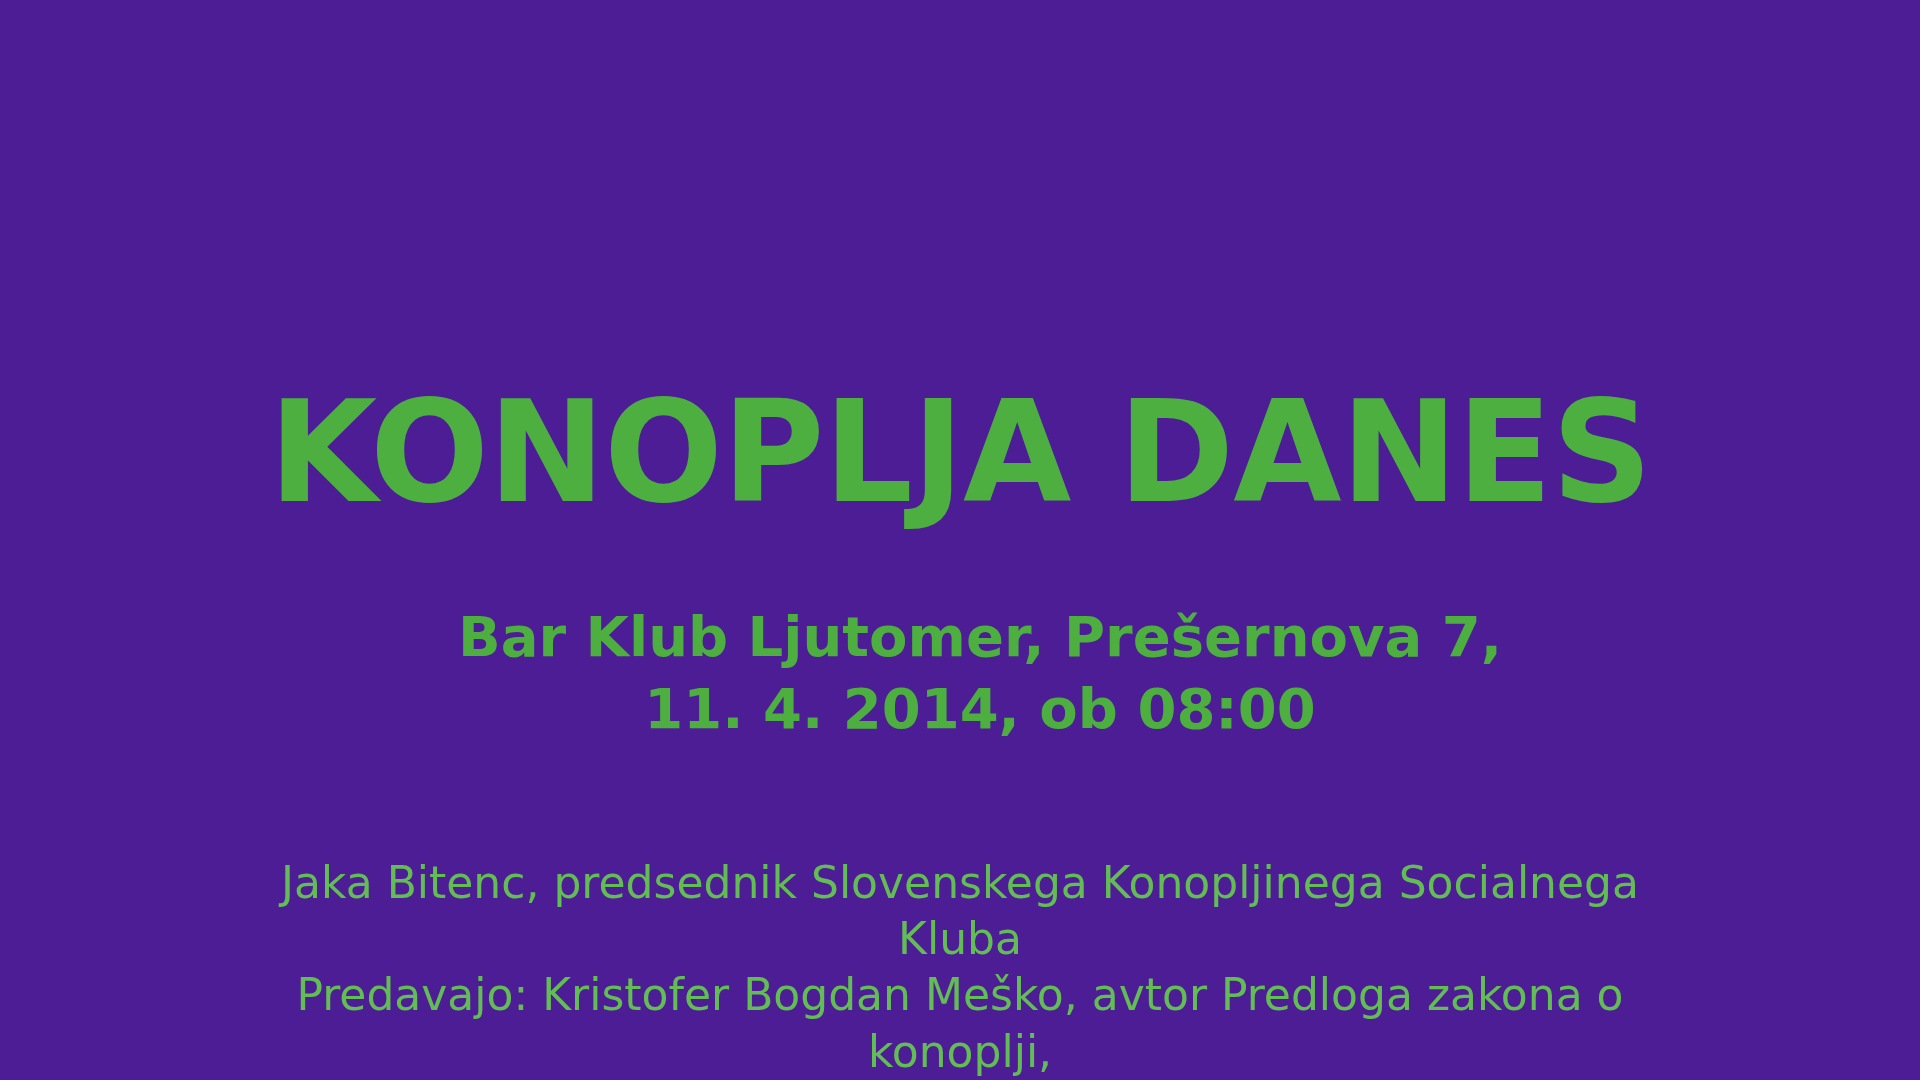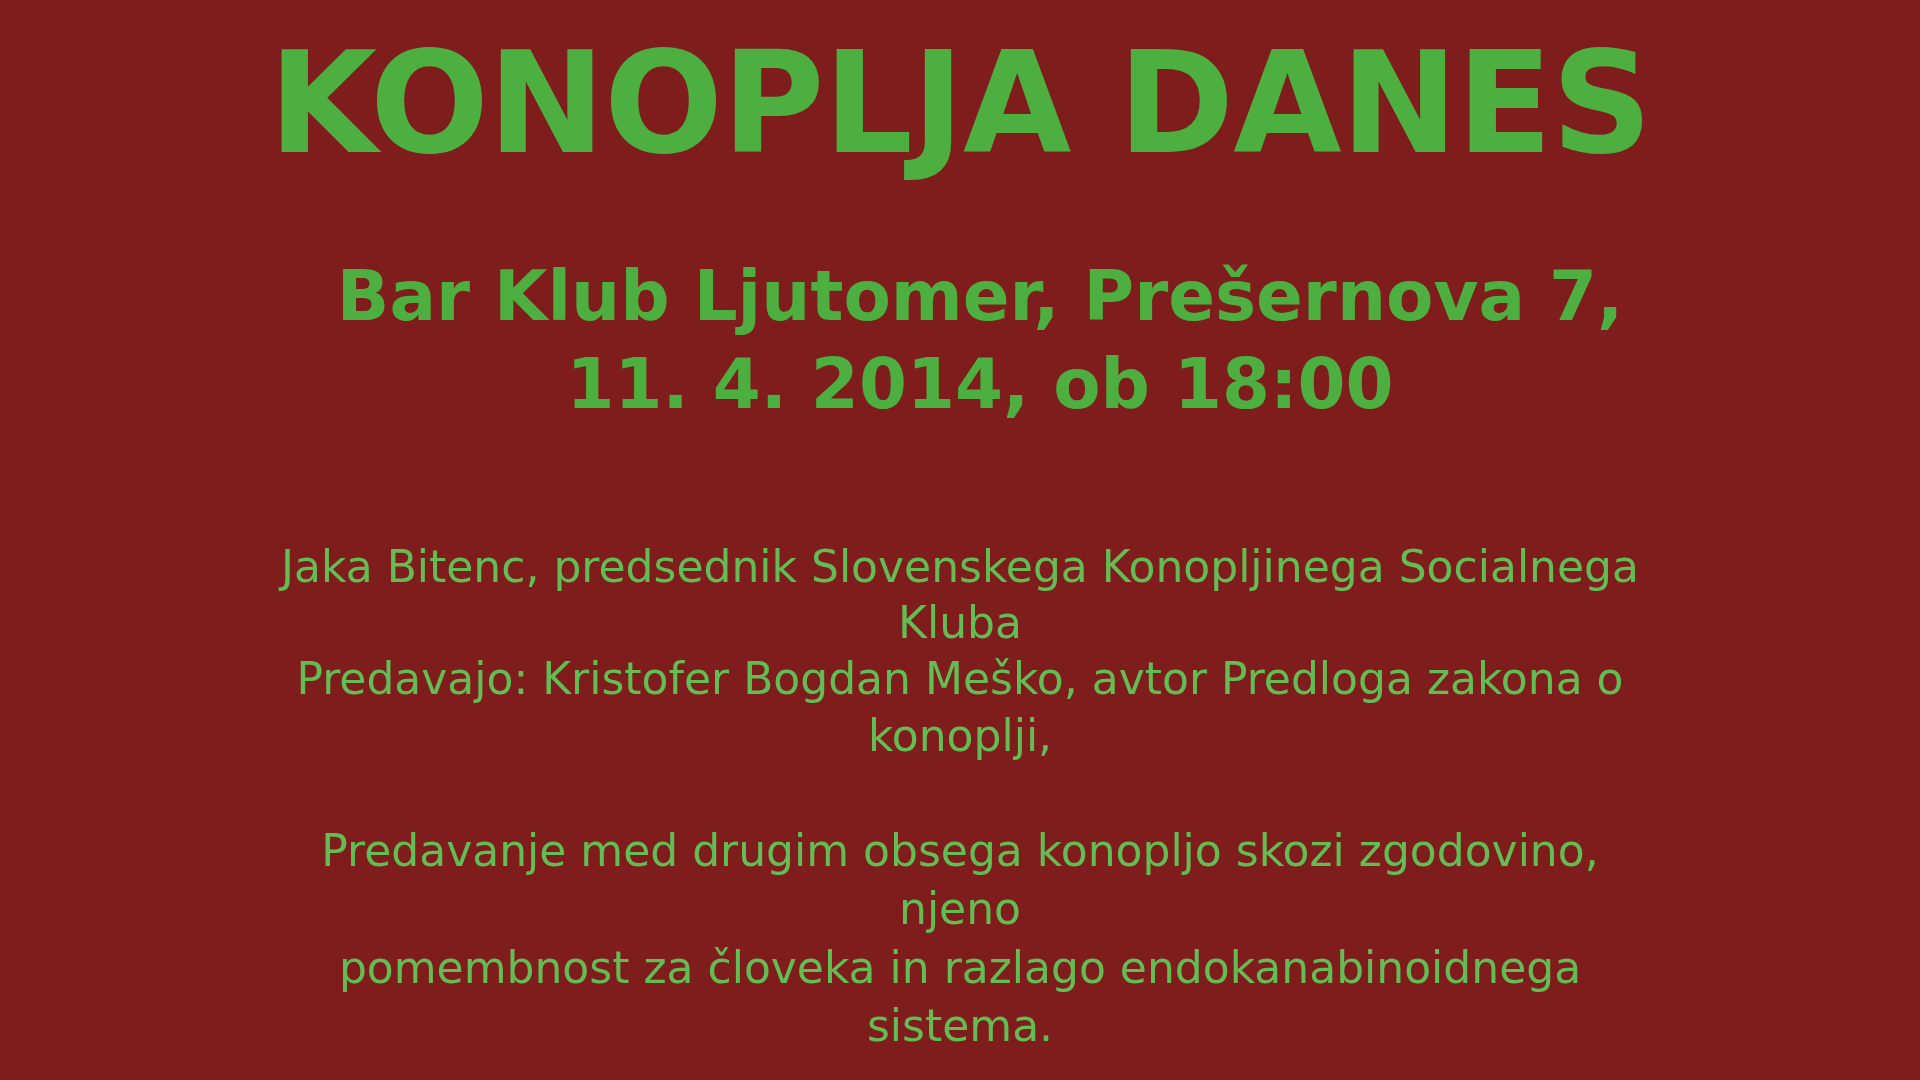--- a/index.html
+++ b/index.html
@@ -10,42 +10,43 @@
     width: 1920px;
     height: 1080px;
     background: #ffffff;
     font-family: "DejaVu Sans", sans-serif;
     overflow: hidden;
   }
   .poster {
     position: relative;
     width: 1920px;
     height: 1080px;
-    background: #7f1d1d;
+    background: #4c1d95;
     box-sizing: border-box;
     display: flex;
     flex-direction: column;
     align-items: center;
+    justify-content: flex-end;
   }
   .title {
     margin-top: 34px;
     font-family: "DejaVu Sans", sans-serif;
     font-weight: bold;
     font-size: 140px;
     line-height: 1.0;
     letter-spacing: -1px;
     color: #4caf3f;
     text-align: center;
     white-space: nowrap;
   }
   .subtitle {
     margin-top: 78px;
     font-family: "DejaVu Sans", sans-serif;
     font-weight: bold;
-    font-size: 69px;
+    font-size: 56px;
     line-height: 1.28;
     color: #4caf3f;
     text-align: center;
     margin-left: 40px;
   }
   .subtitle .line2 {
     display: block;
   }
   .speakers {
     margin-top: 110px;
@@ -73,27 +74,22 @@
 </style>
 </head>
 <body>
 
 <div class="poster clipped">
 
   <div class="title">KONOPLJA DANES</div>
 
   <div class="subtitle">
     <span class="line1">Bar Klub Ljutomer, Prešernova 7,</span>
-    <span class="line2">11. 4. 2014, ob 18:00</span>
+    <span class="line2">11. 4. 2014, ob 08:00</span>
   </div>
 
   <div class="speakers">
     <div>Jaka Bitenc, predsednik Slovenskega Konopljinega Socialnega Kluba</div>
     <div>Predavajo: Kristofer Bogdan Meško, avtor Predloga zakona o konoplji,</div>
   </div>
 
-  <div class="description">
-    <div>Predavanje med drugim obsega konopljo skozi zgodovino, njeno</div>
-    <div>pomembnost za človeka in razlago endokanabinoidnega sistema.</div>
-
-  </div>
 
 </div>
 
 </body></html>

